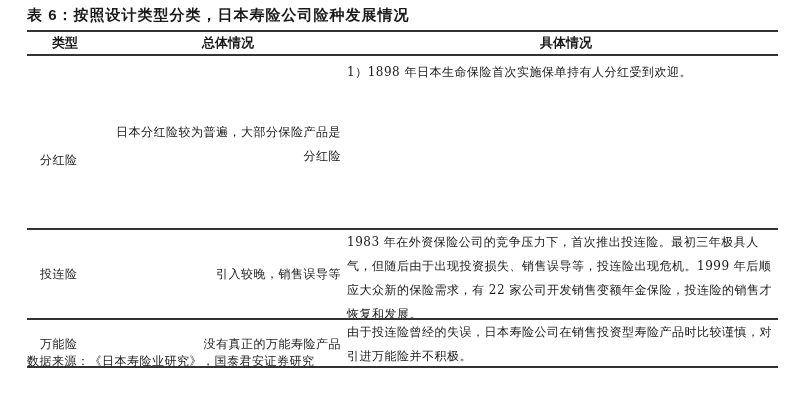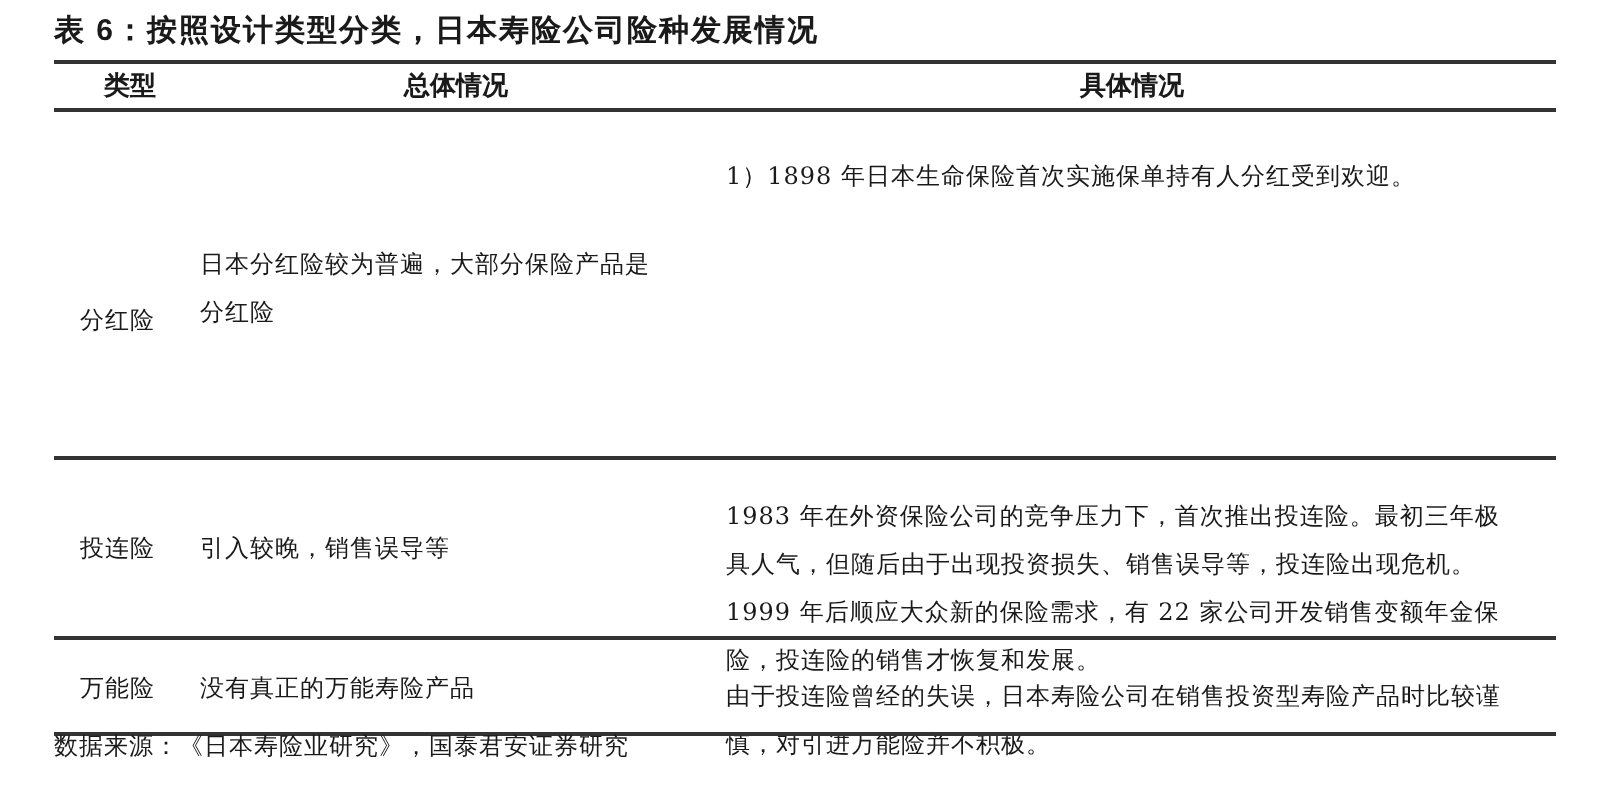--- a/index.html
+++ b/index.html
@@ -5,24 +5,24 @@
   html, body { margin:0; padding:0; background:#ffffff; }
   body { width:800px; height:403px; position:relative; overflow:hidden;
          font-family:"DejaVu Serif", "Liberation Serif", serif; color:#1a1a1a; }
   .title { position:absolute; left:27px; top:6px; font-size:15px; font-weight:bold;
            font-family:Liberation Sans, sans-serif; letter-spacing:1px; white-space:nowrap; }
   .rule { position:absolute; left:27px; width:751px; height:2px; background:#333; }
   .hdr { position:absolute; top:34px; font-size:13px; font-weight:bold;
          font-family:"DejaVu Sans", "Liberation Sans", sans-serif; }
   .cell { position:absolute; font-size:12px; line-height:24px; letter-spacing:0.5px; }
   .type { left:40px; width:65px; }
-  .overall { left:100px; width:225px; }
+  .overall { left:116px; width:225px;text-align:right; }
   .detail { left:347px; width:425px; }
-  .source { position:absolute; left:27px; top:365px; font-size:12px; letter-spacing:0.5px; }
-  .para { margin:16px; }
+  .source { position:absolute; left:27px; top:353px; font-size:12px; letter-spacing:0.5px; }
+  .para { margin:0; }
 </style>
 </head>
 <body>
 
 <div class="title">表 6：按照设计类型分类，日本寿险公司险种发展情况</div>
 
 <div class="rule" style="top:30px"></div>
 <div class="hdr" style="left:52px">类型</div>
 <div class="hdr" style="left:202px">总体情况</div>
 <div class="hdr" style="left:540px">具体情况</div>

